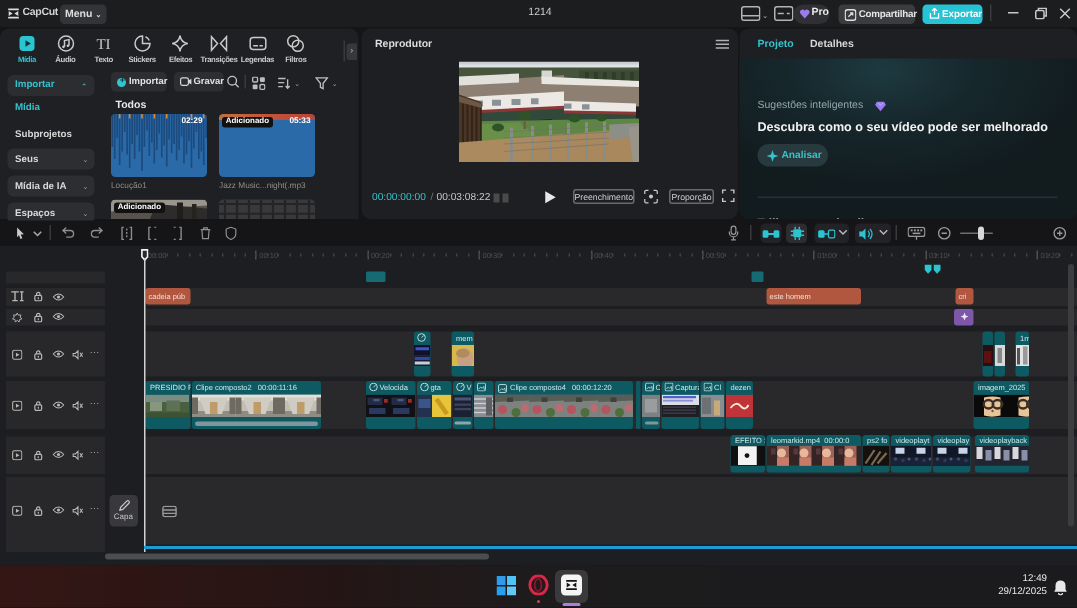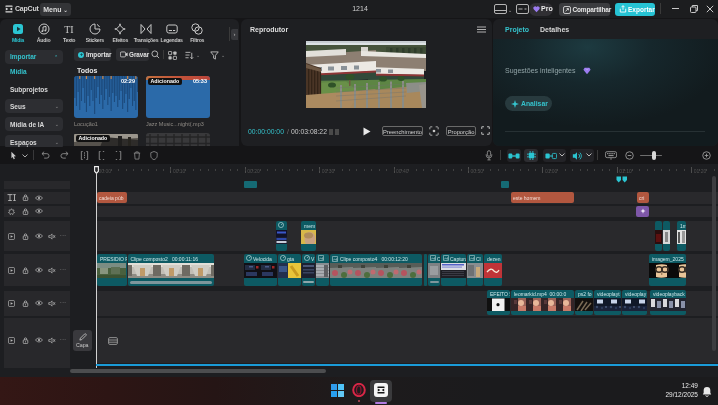--- a/index.html
+++ b/index.html
@@ -321,20 +321,21 @@
 
 <div class="abs" style="left:493px;top:19px;width:225px;height:127px;background:#1e1f22;border-radius:6px;overflow:hidden;">
   <div class="abs" style="left:12px;top:7px;font-size:7px;font-weight:bold;color:#35c3cd;">Projeto</div>
   <div class="abs" style="left:47px;top:7px;font-size:7px;font-weight:bold;color:#d8d8d8;">Detalhes</div>
   <div class="abs" style="left:0;top:20px;width:225px;height:107px;background:radial-gradient(140px 80px at 95px 8px, #1d3a40 0%, #16272c 45%, #121b1e 100%);">
     <div class="abs" style="left:12px;top:28px;font-size:7px;color:#93a5a8;">Sugestões inteligentes</div>
     <svg class="abs" style="left:90px;top:28px;" width="8" height="8" viewBox="0 0 10 10">
           <path d="M2 1 H8 L9.5 3.5 L5 9 L0.5 3.5 Z" fill="#9b7bf0"></path>
           <path d="M3.2 2 L5 4 L6.8 2" fill="none" stroke="#c9b6f7" stroke-width="0.7"></path>
         </svg>
+    <div class="abs" style="left:12px;top:40px;font-size:8.4px;font-weight:bold;color:#f2f2f2;white-space:nowrap;">Descubra como o seu vídeo pode ser melhorado</div>
     <div class="abs" style="left:12px;top:57px;width:47px;height:15px;background:#283a3e;border-radius:8px;">
       <svg class="abs" style="left:6px;top:3.5px;" width="8" height="8" viewBox="0 0 10 10">
             <path d="M5 0 L6.2 3.8 L10 5 L6.2 6.2 L5 10 L3.8 6.2 L0 5 L3.8 3.8 Z" fill="#35c3cd"></path>
           </svg>
       <div class="abs" style="left:16px;top:3.5px;font-size:6.8px;font-weight:bold;color:#35c3cd;">Analisar</div>
     </div>
     <div class="abs" style="left:12px;top:92px;width:200px;height:0.5px;background:#273134;"></div>
     <div class="abs" style="left:12px;top:104.5px;font-size:8px;font-weight:bold;color:#b8bcbc;">Trilha sonora intelig<span style="color:#9b7bf0;">e</span></div>
   </div>
 </div>

